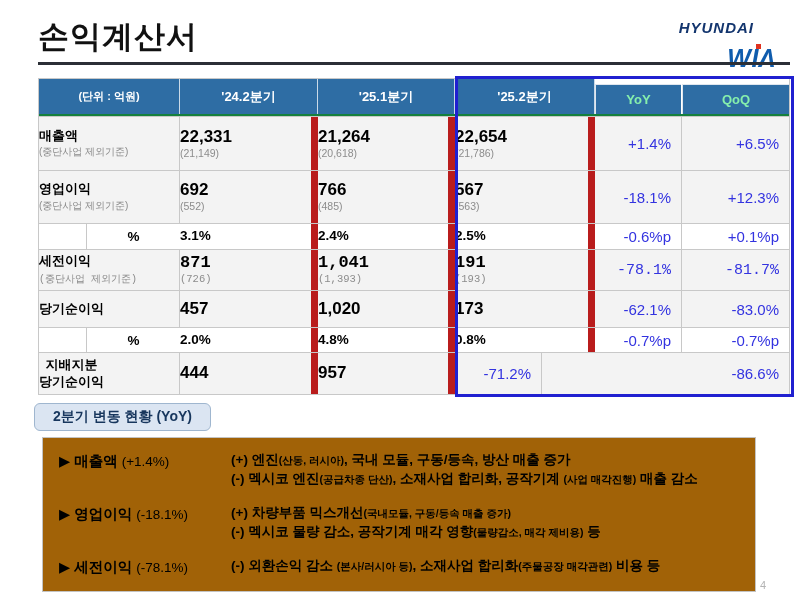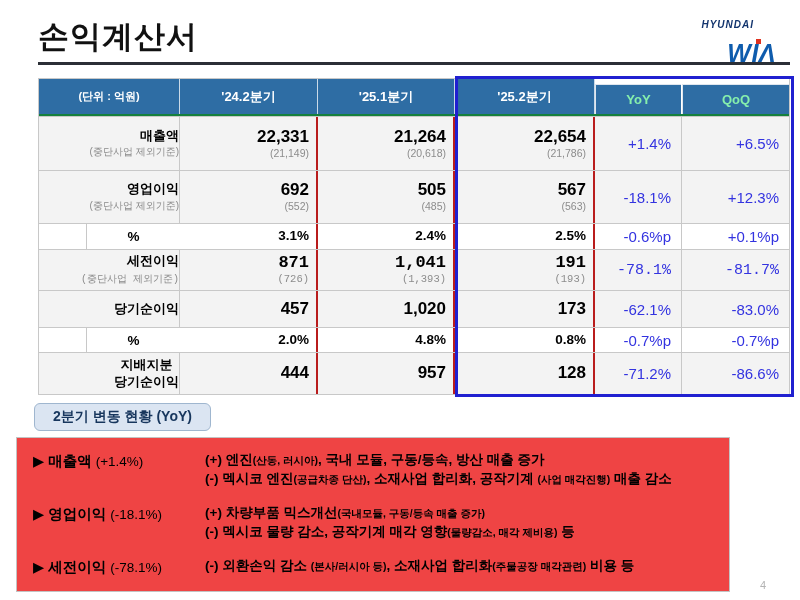--- a/index.html
+++ b/index.html
@@ -4,21 +4,21 @@
 <style>
   * { margin:0; padding:0; box-sizing:border-box; }
   html,body { background:#e9e9e9; }
   body { font-family:"Liberation Sans","DejaVu Sans",sans-serif; }
   .slide { position:relative; width:800px; height:600px; background:#ffffff; overflow:hidden; margin:0 auto; }
 
   
   .page-title { position:absolute; left:38px; top:16px; font-size:31px; font-weight:800; color:#111; letter-spacing:1px; }
   .title-rule { position:absolute; left:38px; top:62px; width:752px; height:3px; background:#2b2f36; }
   .logo { position:absolute; right:24px; top:20px; text-align:right; line-height:1; }
-  .logo-top { color:#13356e; font-size:10px; font-weight:700; font-style:italic; letter-spacing:1px; padding-right:22px; }
+  .logo-top { color:#13356e; font-size:15px; font-weight:700; font-style:italic; letter-spacing:1px; padding-right:22px; }
   .logo-main { position:relative; display:inline-block; color:#0f5cad; font-size:25px; font-weight:800; font-style:italic; letter-spacing:0.5px; margin-top:11px; }
   .logo-dot { position:absolute; top:-2px; right:15px; width:5px; height:5px; background:#e0321f; }
 
   
   .table-wrap { position:absolute; left:38px; top:78px; width:752px; }
   .tbl { position:relative; width:752px; border:1px solid #c8c8c8; background:#fff; }
   .t-row { display:flex; }
   .t-row + .t-row { border-top:1px solid #c8c8c8; }
   .t-header { border-top:none !important; height:37px; border-bottom:2px solid #15803d; }
   .t-cell { flex:none; display:flex; flex-direction:column; justify-content:center; }
@@ -29,40 +29,40 @@
   .col-yoy { width:87px; }
   .col-qoq { flex:1 1 auto; }
   .hdr-cell { background:var(--header-bg,#2e6da4); color:#fff; font-size:13px; font-weight:700;
               align-items:center; justify-content:center; border-right:1px solid rgba(255,255,255,.75); }
   .hdr-unit { font-size:11px; font-weight:700; }
   .hdr-wrap { background:transparent; justify-content:flex-end; border-right:1px solid rgba(255,255,255,.75); }
   .hdr-inset { height:30px; background:var(--header-bg,#2e6da4); color:#86efac; font-size:13px; font-weight:700;
                display:flex; align-items:center; justify-content:center; border-top:1px solid #dfe6ee; border-left:1px solid #dfe6ee; }
   .row-main { background:#f3f3f3; }
   .row-pct { background:#ffffff; }
-  .cell-label { align-items:flex-end; text-align:center; border-right:1px solid #c8c8c8; }
+  .cell-label { align-items:flex-start; text-align:center; border-right:1px solid #c8c8c8; }
   .lbl { font-size:13px; font-weight:700; color:#000; white-space:pre-line; line-height:1.25; }
   .sublbl { font-size:10px; color:#8a8a8a; margin-top:1px; }
   .pct-cell { align-items:stretch; justify-content:stretch; flex-direction:row; }
   .pct-indent { margin-left:47px; flex:1; border-left:1px solid #c8c8c8; display:flex; align-items:center; justify-content:center;
                 font-size:13.5px; font-weight:700; color:#000; }
-  .cell-val { align-items:flex-end; padding-right:7px; border-right:2px solid #b91c1c; }
+  .cell-val { align-items:flex-start; padding-right:18px; border-right:7px solid #b91c1c; }
   .val { font-size:17px; font-weight:700; color:#000; line-height:1.1; }
   .row-pct .val { font-size:13.5px; }
   .subval { font-size:10.5px; color:#8c8c8c; line-height:1.1; margin-top:1px; }
   .cell-chg { align-items:flex-end; justify-content:center; padding-right:10px; border-right:1px solid #c8c8c8;
               font-size:15px; font-weight:500; color:var(--chg,#3333e0);text-align:right; }
   .t-cell:last-child { border-right:none; }
   .hl-box { position:absolute; top:-3px; bottom:-3px; left:416px; width:339px; border:3px solid var(--hl,#2020d0); pointer-events:none; }
 
   
   .badge { position:absolute; left:34px; top:403px; padding:4px 18px; background:#dbe5f2; border:1px solid #9fb6cf;
            border-radius:6px; font-size:14px; font-weight:800; color:#17365d; }
-  .summary-box { position:absolute; left:16px; top:437px; width:714px; height:155px; border:1px solid #c3c3c3;
-                 background:#ef4444; padding:13px 10px 0 16px; }
+  .summary-box { position:absolute; left:42px; top:437px; width:714px; height:155px; border:1px solid #c3c3c3;
+                 background:#a16207; padding:13px 10px 0 16px; }
   .sum-item { display:flex; margin-bottom:15px; }
   .sum-head { flex:none; width:172px; font-size:14.5px; font-weight:800; color:#000; padding-top:1px; }
   .sum-head .chg { font-size:13.5px; font-weight:400; }
   .sum-detail { flex:1; }
   .sum-line { font-size:13.5px; font-weight:700; color:#000; line-height:1.4; }
   .seg-s { font-size:10.5px; font-weight:700; }
 
   .page-number { position:absolute; right:34px; bottom:9px; font-size:11px; color:#b3b3b3; }
 </style>
 </head>
@@ -120,21 +120,21 @@
         <div class="t-row row-main" style="height: 53px;">
           <div class="t-cell col-label cell-label">
             <div class="lbl">영업이익</div>
             <div class="sublbl">(중단사업 제외기준)</div>
           </div>
           <div class="t-cell col-a cell-val">
             <div class="val">692</div>
             <div class="subval">(552)</div>
           </div>
           <div class="t-cell col-b cell-val">
-            <div class="val">505</div>
+            <div class="val">766</div>
             <div class="subval">(485)</div>
           </div>
           <div class="t-cell col-c cell-val">
             <div class="val">567</div>
             <div class="subval">(563)</div>
           </div>
           <div class="t-cell col-yoy cell-chg">-18.1%</div>
           <div class="t-cell col-qoq cell-chg">+12.3%</div>
         </div>
         <div class="t-row row-pct" style="height: 26px;">
@@ -208,23 +208,20 @@
         <div class="t-row row-main" style="height: 42px;">
           <div class="t-cell col-label cell-label">
             <div class="lbl">지배지분
 당기순이익</div>
           </div>
           <div class="t-cell col-a cell-val">
             <div class="val">444</div>
           </div>
           <div class="t-cell col-b cell-val">
             <div class="val">957</div>
-          </div>
-          <div class="t-cell col-c cell-val">
-            <div class="val">128</div>
           </div>
           <div class="t-cell col-yoy cell-chg">-71.2%</div>
           <div class="t-cell col-qoq cell-chg">-86.6%</div>
         </div>
       </div>
   </div>
 
   <div class="badge">2분기 변동 현황 (YoY)</div>
 
   <div class="summary-box" id="summary-box">

